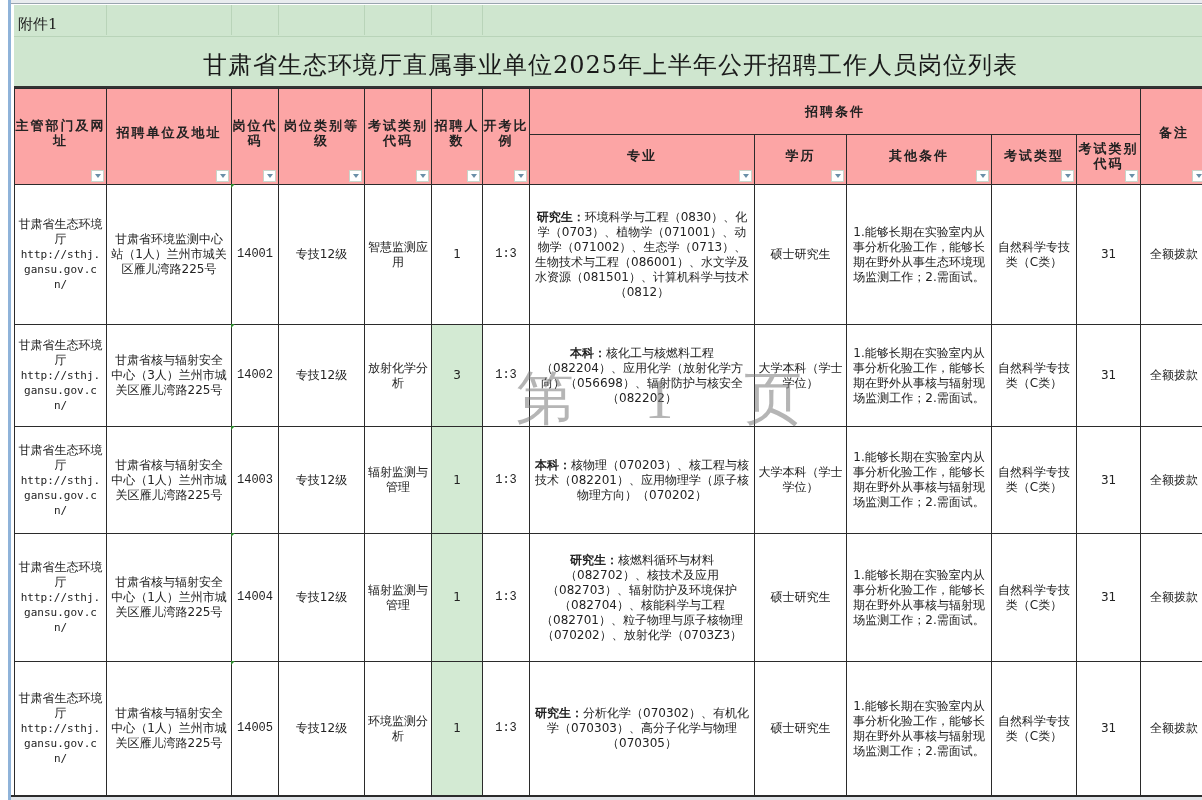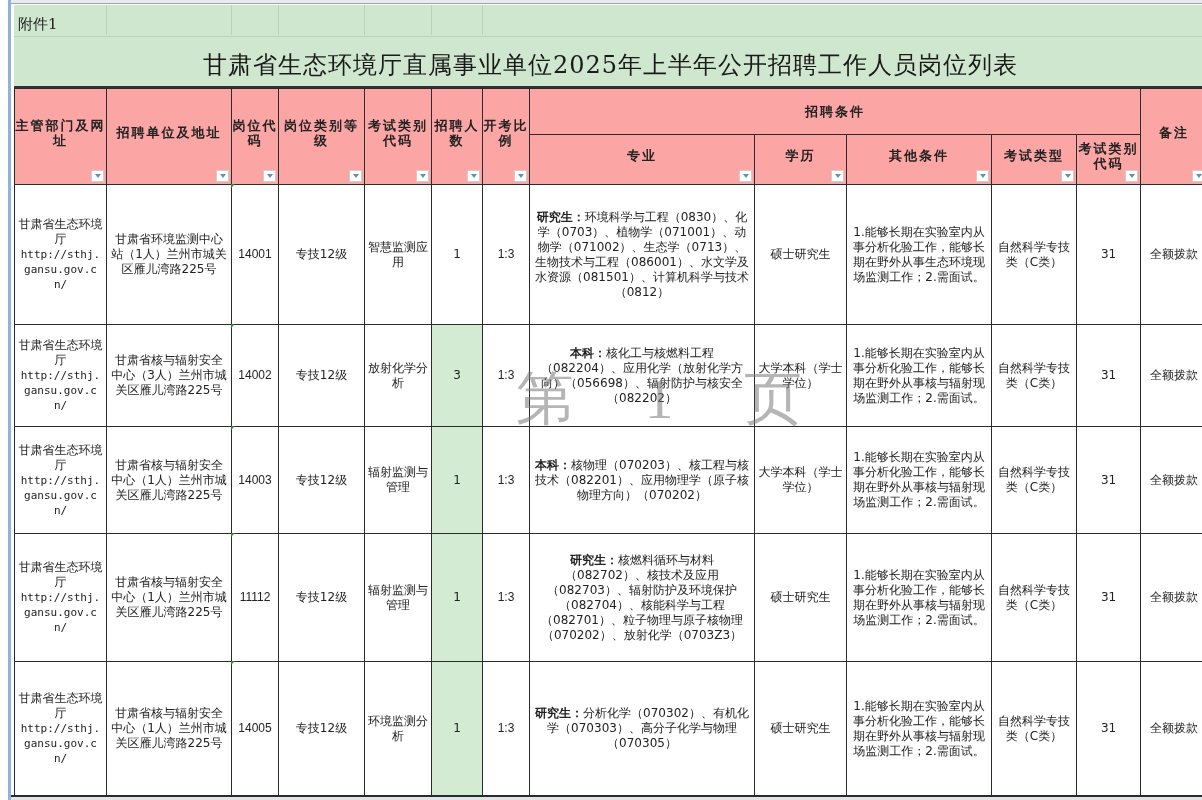--- a/index.html
+++ b/index.html
@@ -15,21 +15,21 @@
   .doc-title { position: absolute; left: 0; width: 100%; top: 44px; text-align: center; font-size: 24px; font-family: "DejaVu Serif", "Liberation Serif", serif; color: #1a1a1a; letter-spacing: 1px; }
   .banner-gridline { position: absolute; top: 0; height: 30px; border-left: 1px solid #b9d4b9; }
   .banner-hline { position: absolute; left: 0; top: 31px; width: 100%; border-top: 1px solid #b9d4b9; }
 
   table.grid { position: absolute; left: 3px; top: 88px; border-collapse: collapse; table-layout: fixed; width: 1193px; }
   table.grid td, table.grid th { border: 1px solid #2b2b2b; text-align: center; vertical-align: middle; font-size: 12px; line-height: 15px; position: relative; }
   table.grid th { background: #fca5a5; font-family: "DejaVu Serif", serif; font-weight: bold; font-size: 13px; color: #222; letter-spacing: 2px; }
   table.grid td { background: #ffffff; color: #222; padding: 2px 3px; }
   td.count-green { background: #d3ead3 !important; color: #6a8a6a; }
   td.left { text-align: left; }
-  td.mono { font-family: Liberation Sans, sans-serif; font-size: 11px; margin-top: 24px; }
+  td.mono { font-family: Liberation Mono, monospace; font-size: 11px; margin-top: 24px; }
   .url { font-family: "DejaVu Sans Mono", "Liberation Mono", monospace; font-size: 11px; display: block; word-break: break-all; }
   .bold-prefix { font-weight: bold; }
 
   .filter-btn { position: absolute; right: 2px; bottom: 2px; width: 13px; height: 12px; background: #ffffff; border: 1px solid #c9d3c9; display: flex; align-items: center; justify-content: center; }
   .filter-btn::after { content: ""; border-left: 3px solid transparent; border-right: 3px solid transparent; border-top: 4px solid #6a8fa8; }
   .hdr-text { display: block; padding-bottom: 8px; }
 
   .watermark { position: absolute; left: 505px; top: 360px; font-size: 58px; color: rgba(120,120,120,0.55); font-family: Liberation Serif, serif; letter-spacing: 28px; pointer-events: none; }
   .bottom-strip { position: absolute; left: 0; top: 795px; width: 1202px; height: 5px; background: #e0e4e8; border-top: 2px solid #2b2b2b; }
   .cell-marker { position: absolute; left: -1px; top: -1px; width: 0; height: 0; border-top: 4px solid #2e8b2e; border-right: 4px solid transparent; }
@@ -169,21 +169,21 @@
         <td class="left"><span class="bold-prefix">本科：</span><span>核物理（070203）、核工程与核技术（082201）、应用物理学（原子核物理方向）（070202）</span></td>
         <td>大学本科（学士学位）</td>
         <td class="left">1.能够长期在实验室内从事分析化验工作，能够长期在野外从事核与辐射现场监测工作；2.需面试。</td>
         <td>自然科学专技类（C类）</td>
         <td>31</td>
         <td>全额拨款</td>
       </tr>
       <tr style="height:128px">
         <td><span>甘肃省生态环境厅</span><span class="url">http://sthj.gansu.gov.cn/</span></td>
         <td>甘肃省核与辐射安全中心（1人）兰州市城关区雁儿湾路225号</td>
-        <td class="mono"><span class="cell-marker"></span><span>11112</span></td>
+        <td class="mono"><span class="cell-marker"></span><span>14004</span></td>
         <td>专技12级</td>
         <td>辐射监测与管理</td>
         <td class="count-green">1</td>
         <td class="mono">1:3</td>
         <td class="left"><span class="bold-prefix">研究生：</span><span>核燃料循环与材料（082702）、核技术及应用（082703）、辐射防护及环境保护（082704）、核能科学与工程（082701）、粒子物理与原子核物理（070202）、放射化学（0703Z3）</span></td>
         <td>硕士研究生</td>
         <td class="left">1.能够长期在实验室内从事分析化验工作，能够长期在野外从事核与辐射现场监测工作；2.需面试。</td>
         <td>自然科学专技类（C类）</td>
         <td>31</td>
         <td>全额拨款</td>

